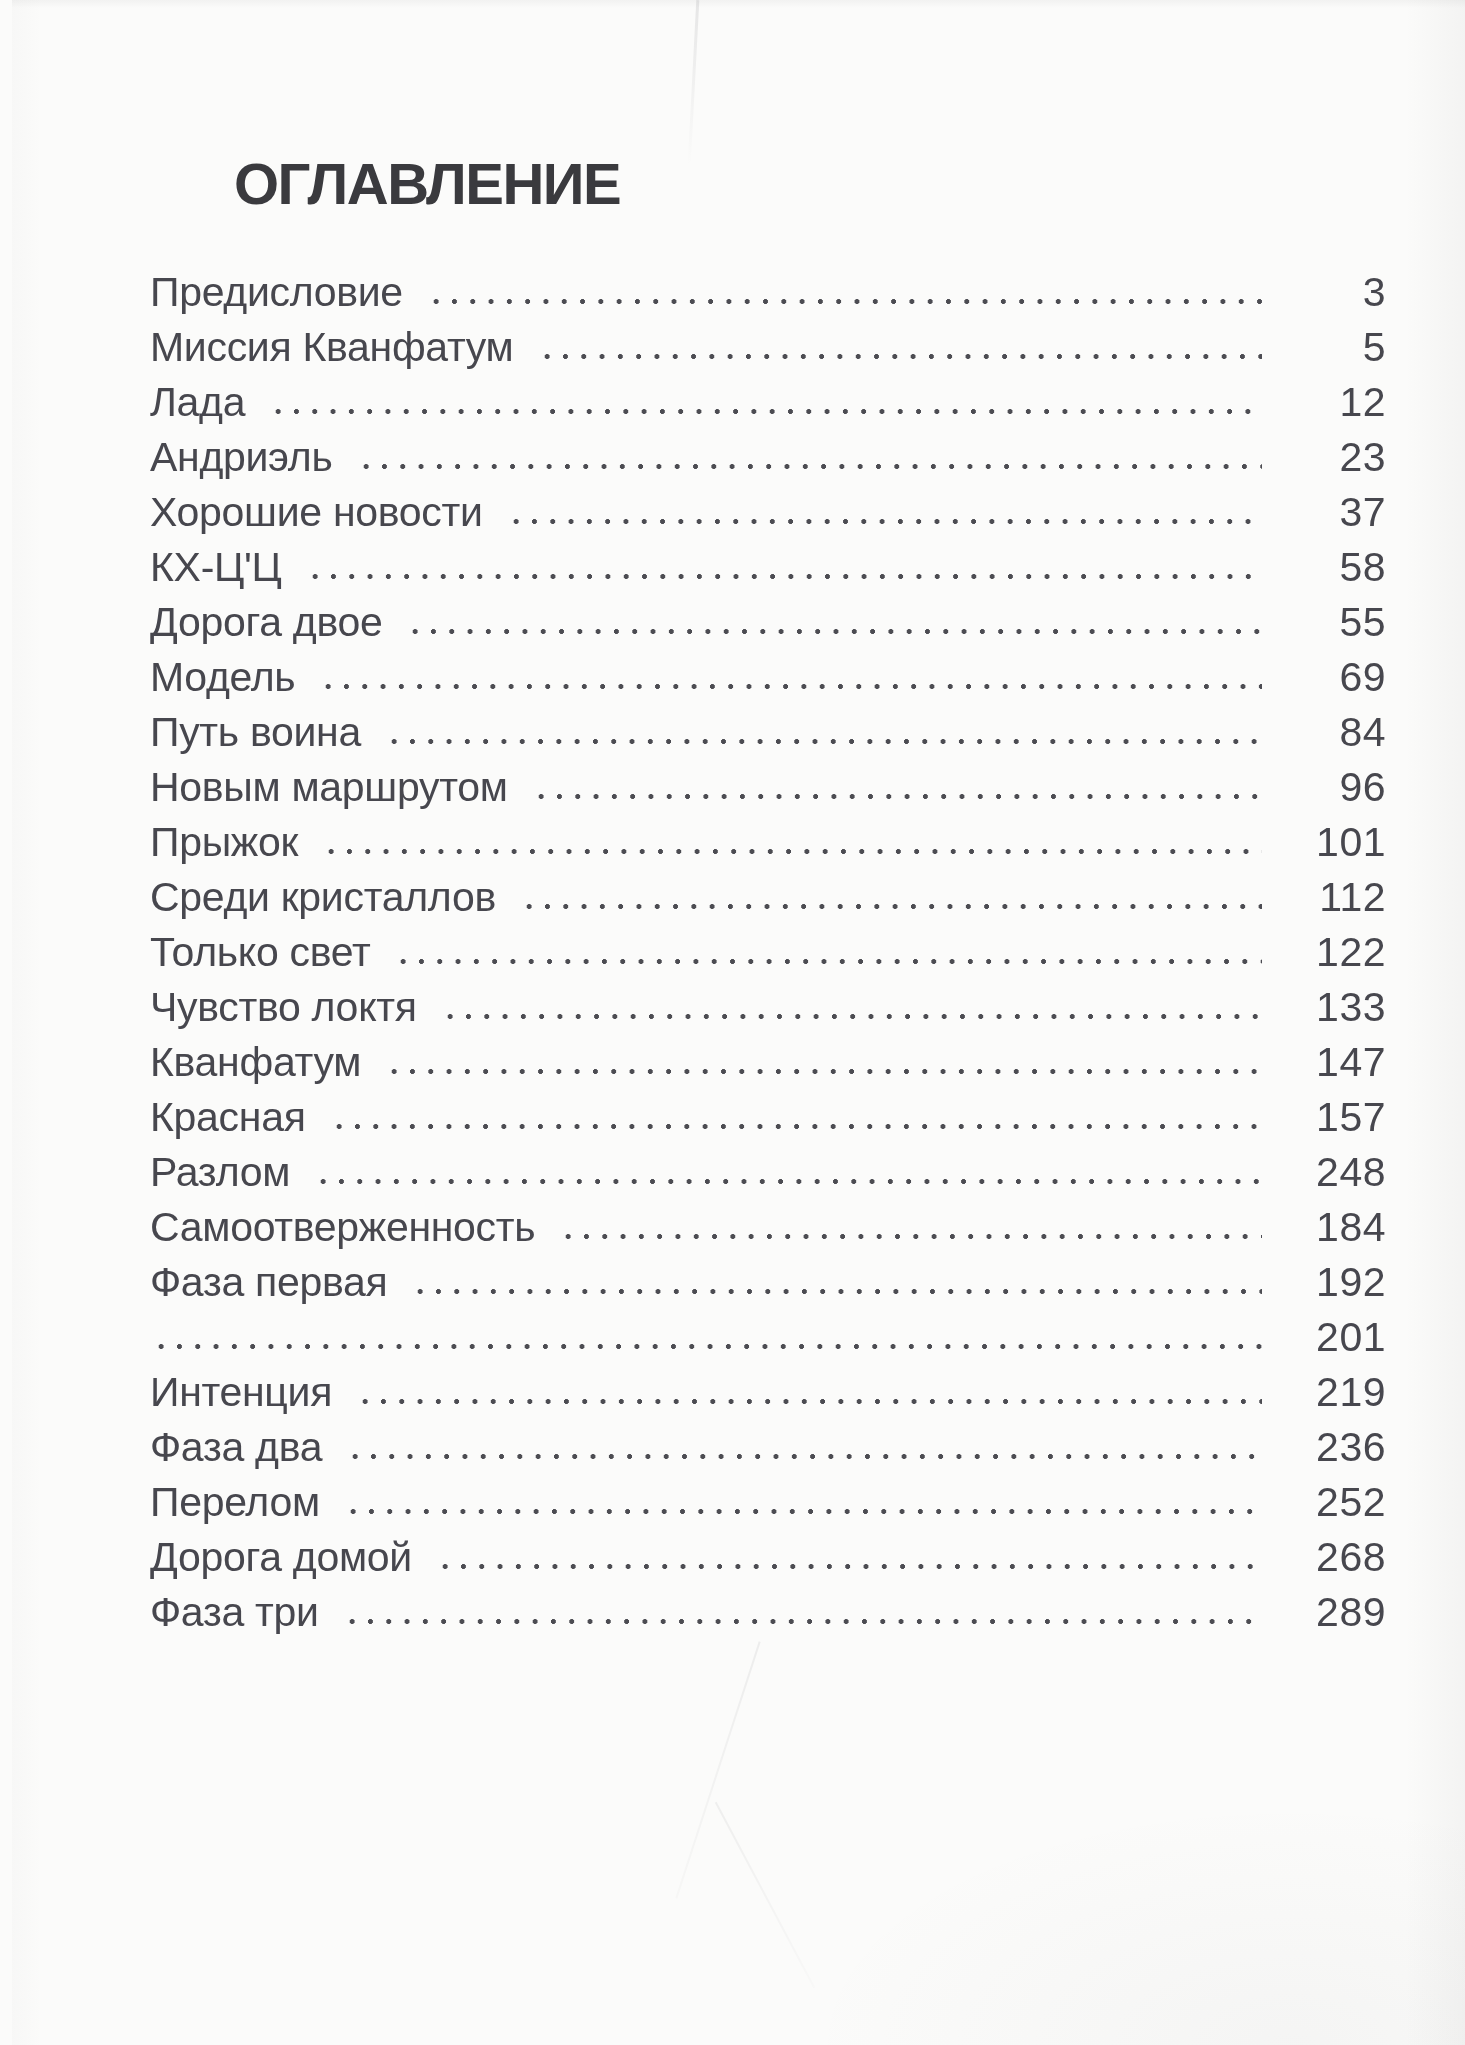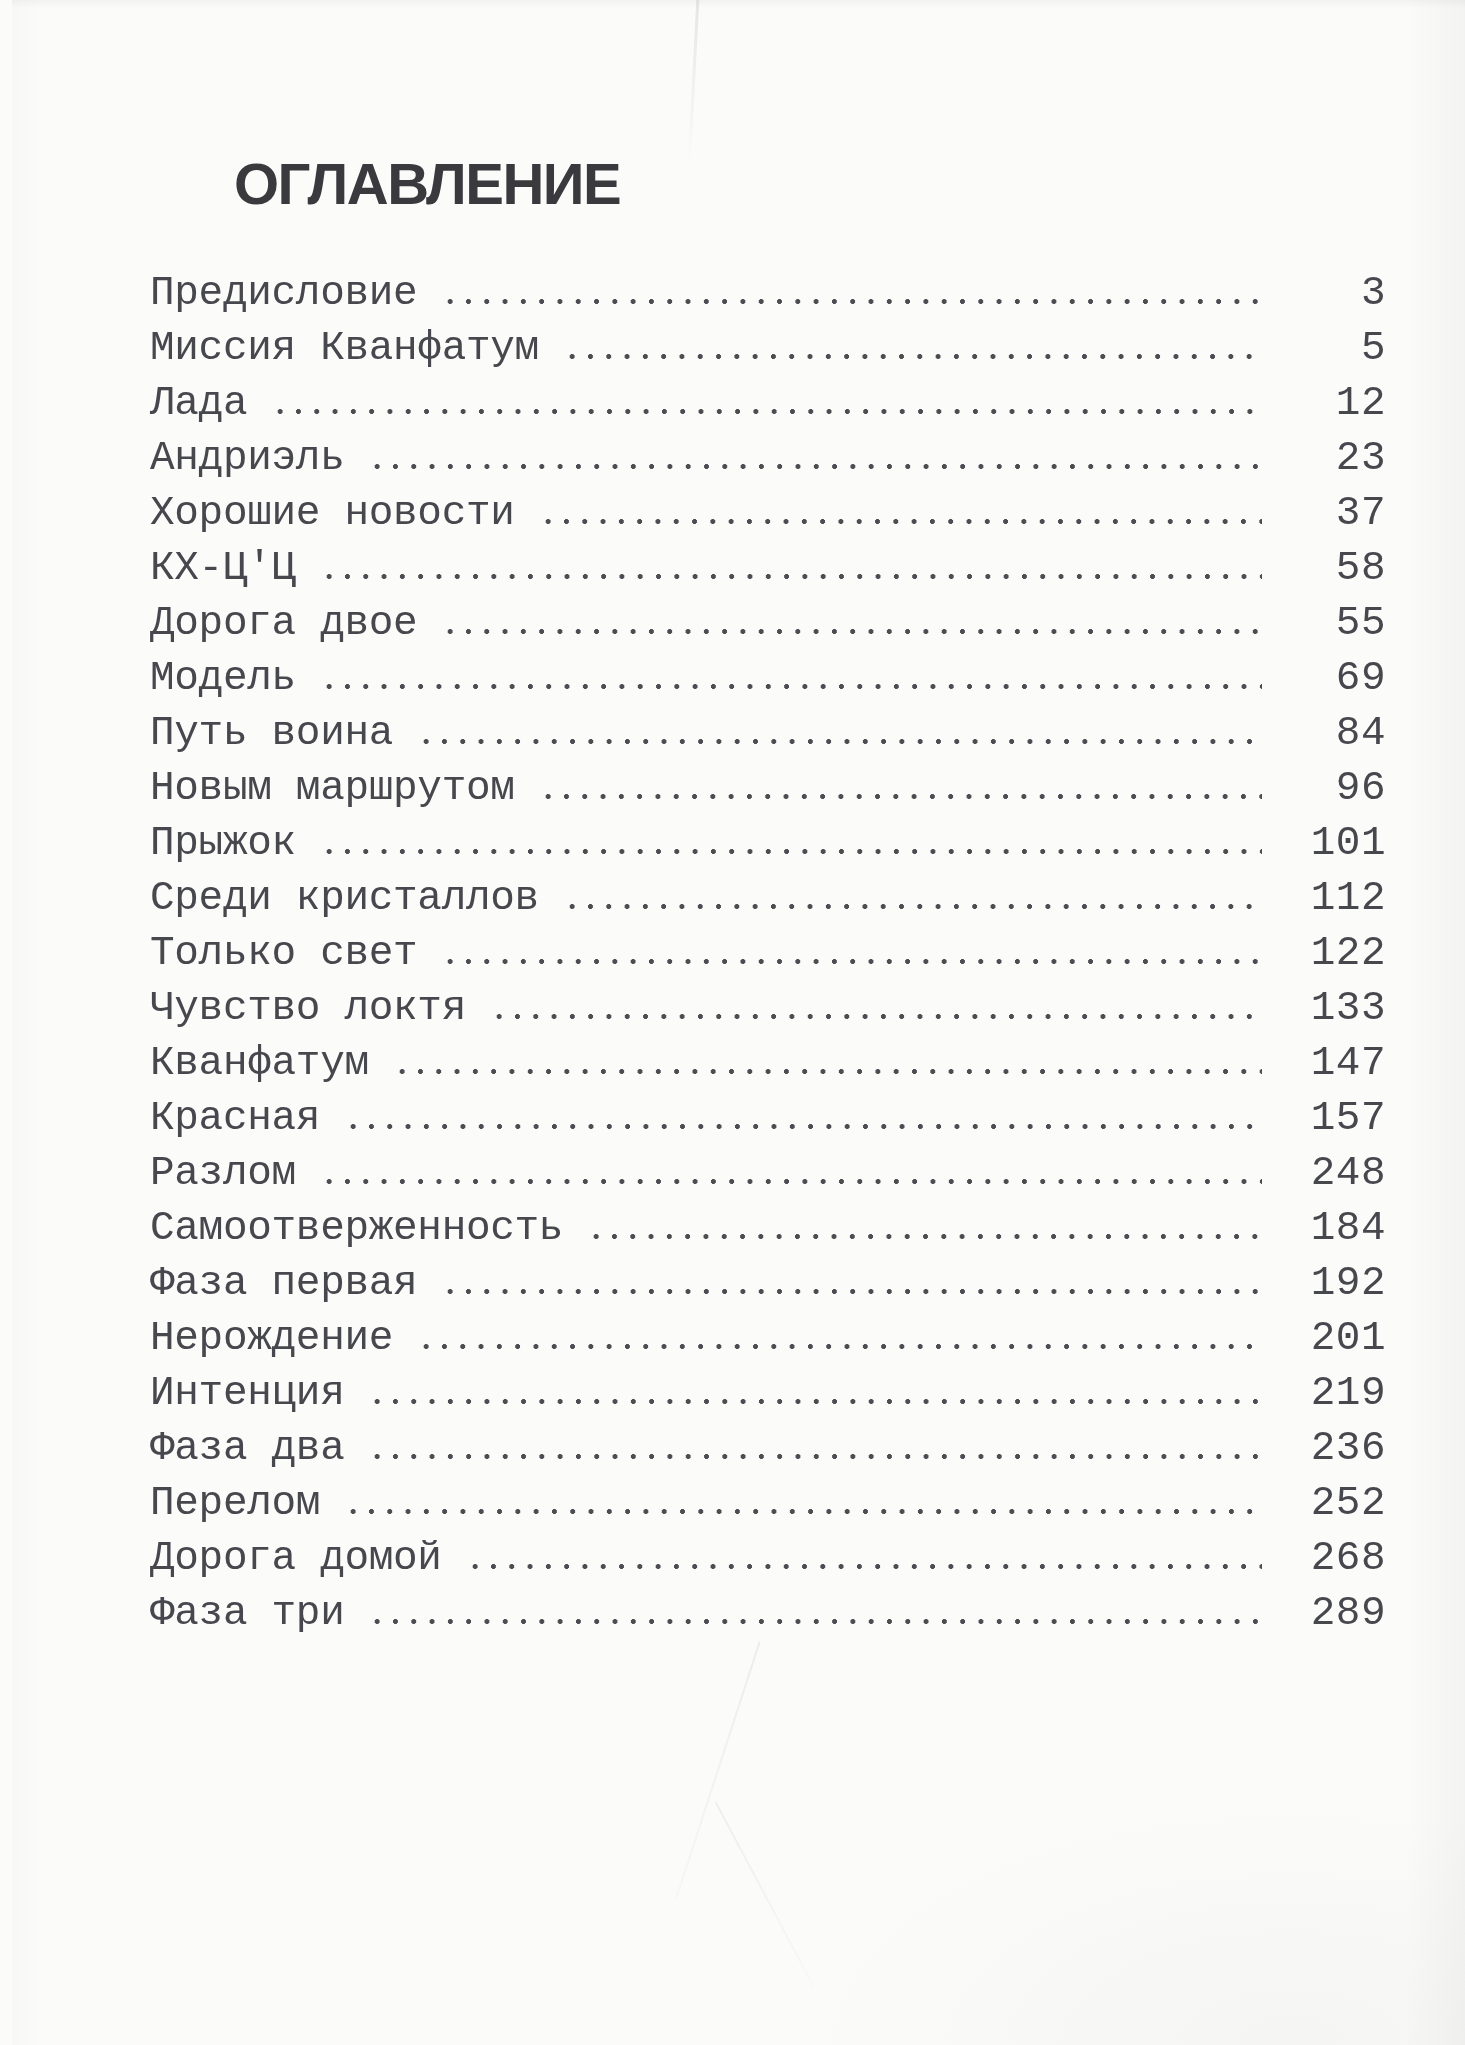--- a/index.html
+++ b/index.html
@@ -65,21 +65,20 @@
     left: 138px;
     top: 265px;
     width: 1236px;
   }
   .row {
     display: flex;
     align-items: center;
     height: 55px;
     font-size: 41px;
     color: var(--text, #47474e);
-    font-family: Liberation Mono, monospace;
   }
   .label {
     flex: 0 0 auto;
     white-space: nowrap;
     padding-right: 22px;
     letter-spacing: -0.3px;
   }
   .leader {
     flex: 1 1 auto;
     height: 100%;
@@ -215,21 +214,20 @@
     <span class="num">184</span>
   </div>
 
   <div class="row">
     <span class="label">Фаза первая</span>
     <span class="leader"></span>
     <span class="num">192</span>
   </div>
 
   <div class="row">
-    <span class="label">Нерождение</span>
     <span class="leader"></span>
     <span class="num">201</span>
   </div>
 
   <div class="row">
     <span class="label">Интенция</span>
     <span class="leader"></span>
     <span class="num">219</span>
   </div>
 

